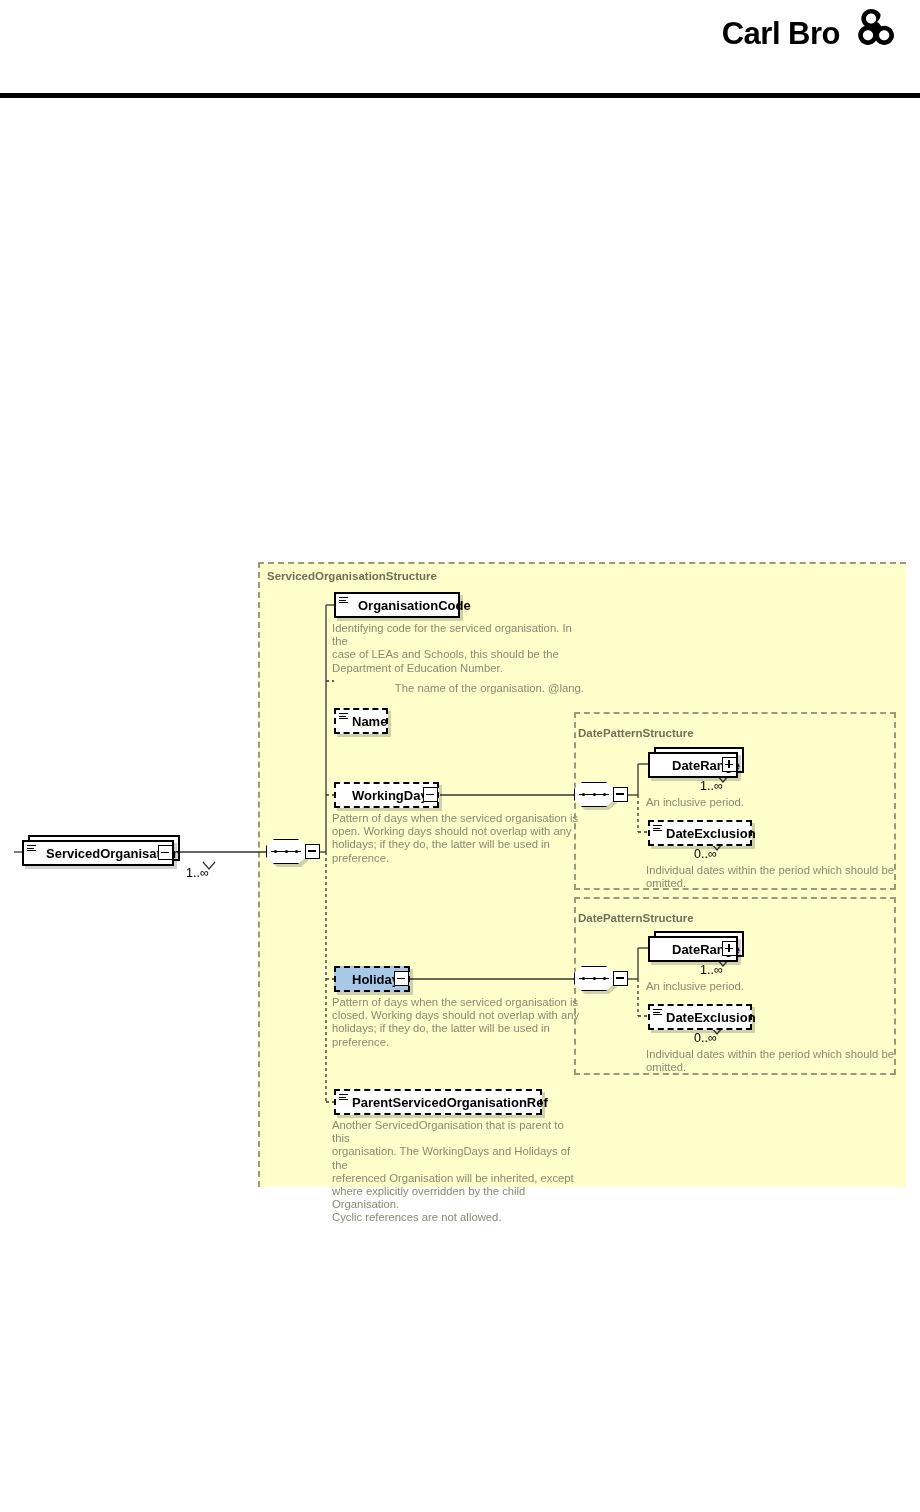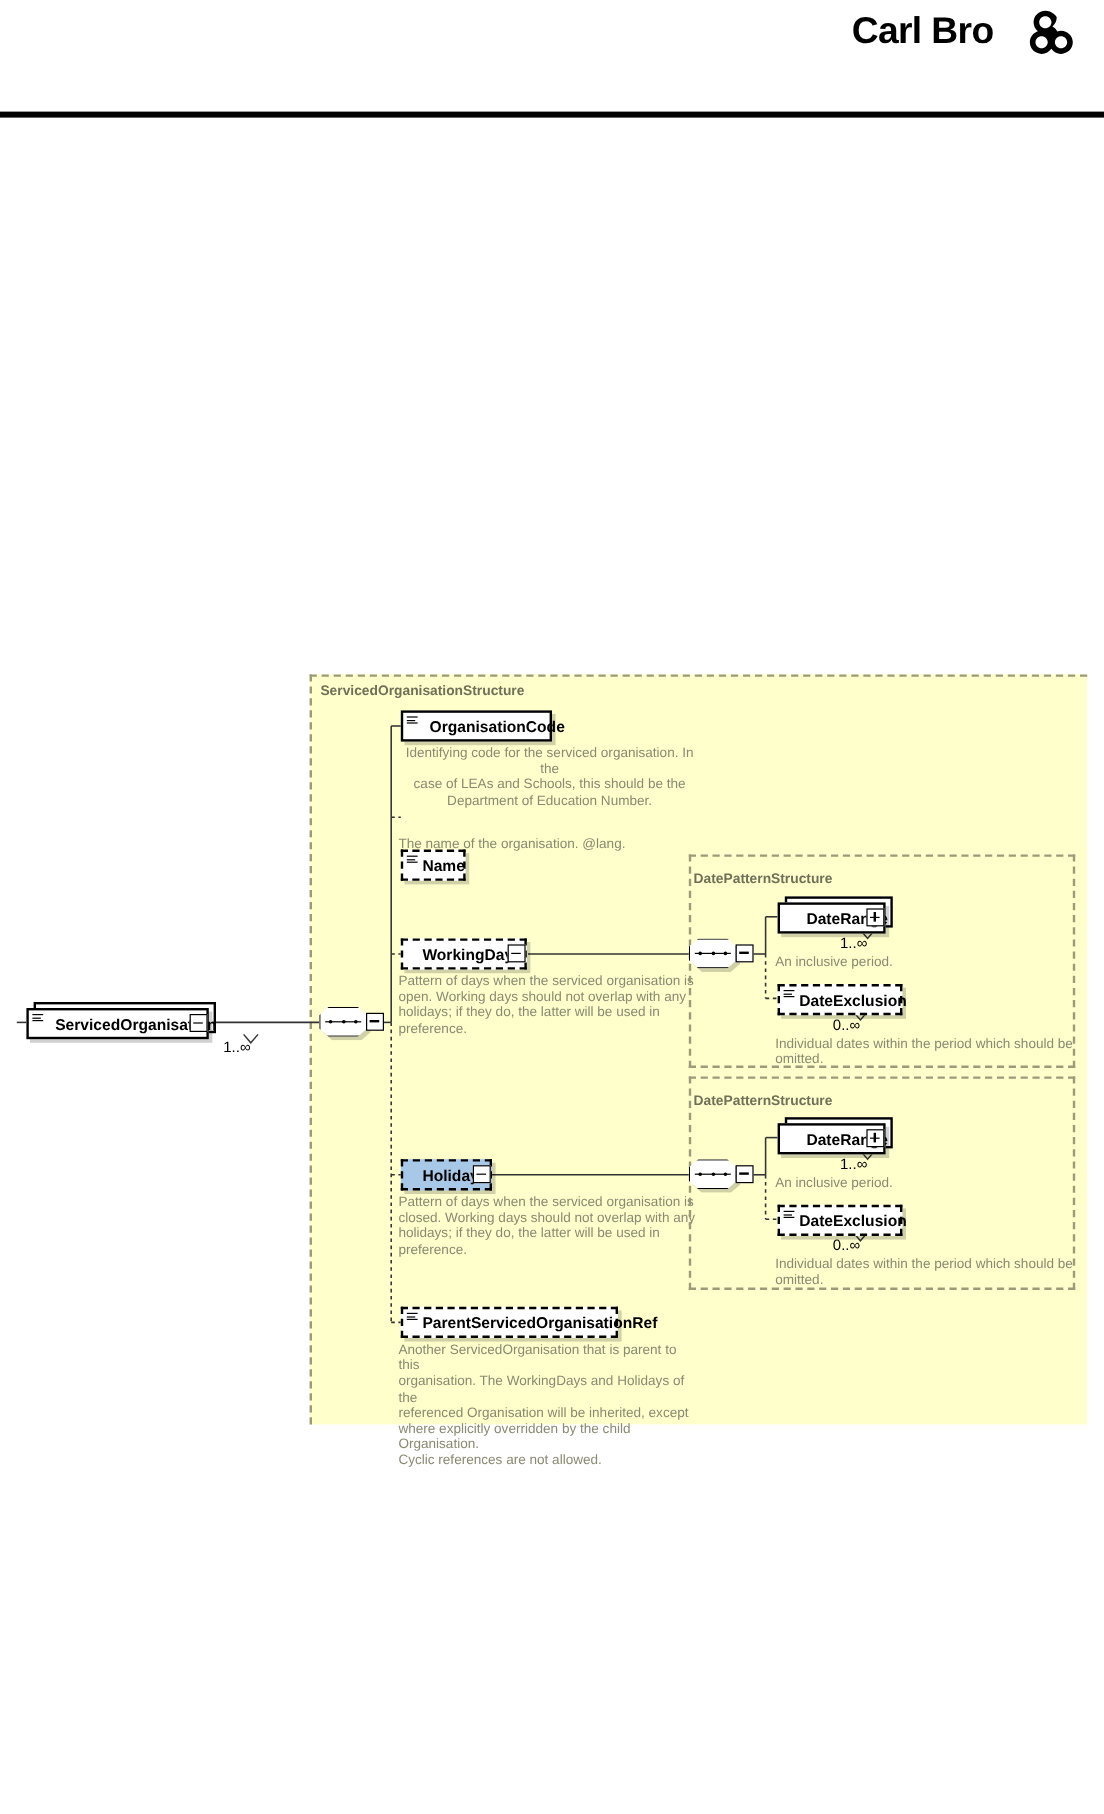--- a/index.html
+++ b/index.html
@@ -7,21 +7,21 @@
     width:920px;height:1512px;background:#ffffff;
     font-family:"Liberation Sans", sans-serif;
     position:relative;overflow:hidden;
     -webkit-font-smoothing:antialiased;
   }
   .page{position:relative;width:920px;height:1512px;}
 
   
   .brand{
     position:absolute;right:24px;top:8px;
-    display:flex;align-items:flex-start;gap:16px;
+    display:flex;align-items:flex-end;gap:4px;
   }
   .brand-text{
     font-size:31px;font-weight:bold;color:#000;
     letter-spacing:-0.5px;font-family:"Liberation Sans",sans-serif;
   }
   .brand-mark{position:relative;width:52px;height:44px;}
   .brand-mark svg{display:block;}
   .header-rule{
     position:absolute;left:0;top:93px;width:920px;height:5px;background:#000;
   }
@@ -230,53 +230,53 @@
     </div>
 
     <div class="nodebox solid" style="left:334px;top:592px;width:126px;">
       <span class="elem-glyph">
           <i></i>
           <i></i>
           <i></i>
         </span>
       <span class="label">OrganisationCode</span>
     </div>
-    <div class="note" style="left:332px;top:622px;width:252px;text-align:center;">Identifying code for the serviced organisation. In the
+    <div class="note" style="left:332px;top:622px;width:252px;">Identifying code for the serviced organisation. In the
 case of LEAs and Schools, this should be the
 Department of Education Number.</div>
 
     <div class="nodebox dashed" style="left:334px;top:668px;width:54px;margin-top:40px;">
       <span class="elem-glyph">
           <i></i>
           <i></i>
           <i></i>
         </span>
       <span class="label">Name</span>
     </div>
-    <div class="note" style="left:332px;top:698px;width:252px;">The name of the organisation. @lang.</div>
+    <div class="note" style="left:332px;top:682px;width:252px;text-align:right;">The name of the organisation. @lang.</div>
 
     <div class="nodebox dashed" style="left:334px;top:782px;width:105px;">
       <span class="label">WorkingDays</span>
       <span class="expander"></span>
     </div>
     <div class="note" style="left:332px;top:812px;width:252px;">Pattern of days when the serviced organisation is
 open. Working days should not overlap with any
 holidays; if they do, the latter will be used in
 preference.</div>
 
     <div class="nodebox dashed sel" style="left:334px;top:966px;width:76px;">
       <span class="label">Holidays</span>
       <span class="expander"></span>
     </div>
     <div class="note" style="left:332px;top:996px;width:252px;">Pattern of days when the serviced organisation is
 closed. Working days should not overlap with any
 holidays; if they do, the latter will be used in
 preference.</div>
 
-    <div class="nodebox dashed" style="left:334px;top:1089px;width:181px;">
+    <div class="nodebox dashed" style="left:334px;top:1089px;width:208px;">
       <span class="elem-glyph">
           <i></i>
           <i></i>
           <i></i>
         </span>
       <span class="label">ParentServicedOrganisationRef</span>
     </div>
     <div class="note" style="left:332px;top:1119px;width:252px;">Another ServicedOrganisation that is parent to this
 organisation. The WorkingDays and Holidays of the
 referenced Organisation will be inherited, except

